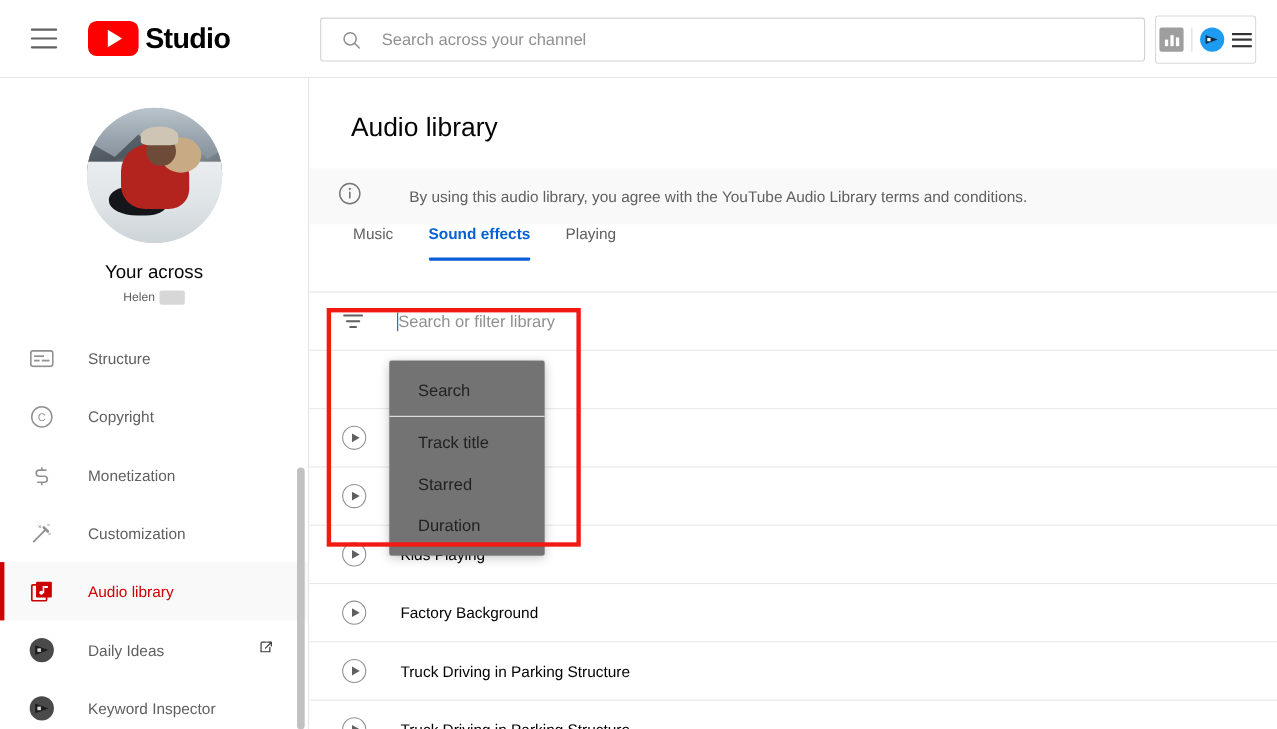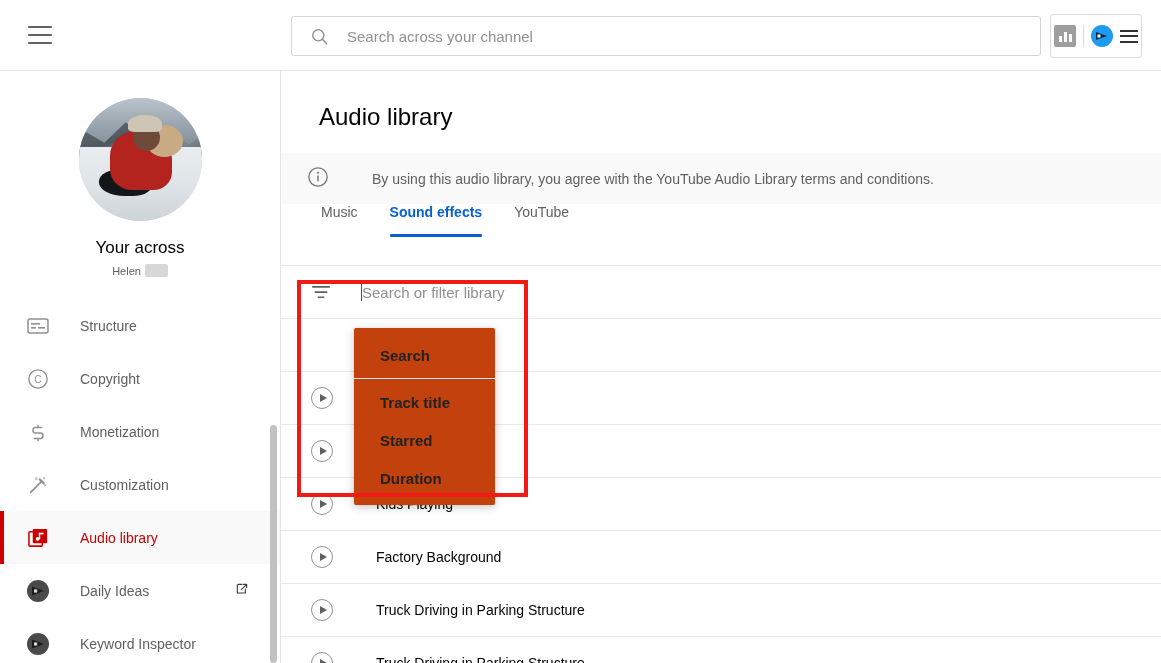--- a/index.html
+++ b/index.html
@@ -213,21 +213,20 @@
     width: 260px;
   }
   .filter-input::placeholder { color: #909090; }
 
   .tracklist { position: relative; }
   .trackrow {
     height: 53px;
     display: flex; align-items: center;
     padding-left: 30px;
     border-bottom: 1px solid #e8e8e8;
-    gap: 12px;
   }
   .play-btn {
     width: 22px; height: 22px; border-radius: 50%;
     border: 1.5px solid #909090;
     display:flex; align-items:center; justify-content:center;
     cursor: pointer; flex: none;
   }
   .play-btn .ptri {
     width:0;height:0;
     border-left: 7px solid #606060;
@@ -235,26 +234,25 @@
     border-bottom: 4.5px solid transparent;
     margin-left: 2px;
   }
   .track-title { margin-left: 31px; font-size: 14px; color: #030303; }
 
   
   .dropdown {
     position: absolute;
     left: 73px; top: 257px;
     width: 141px;
-    background: #c2410c;
+    background: #737373;
     box-shadow: 0 2px 10px rgba(0,0,0,0.22), 0 0 1px rgba(0,0,0,0.18);
     border-radius: 2px;
     z-index: 30;
     padding: 8px 0;
-    font-weight: bold;
   }
   .dd-item {
     height: 38px; display:flex; align-items:center;
     padding-left: 26px;
     font-size: 15px; color: #222;
     cursor: pointer;
   }
   .dd-sep { height: 1px; background: #e8e8e8; margin: 4px 0; }
 
   
@@ -268,20 +266,26 @@
   }
 </style>
 </head>
 <body>
 
 <div class="topbar">
   <div class="hamburger">
     <span></span>
       <span></span>
       <span></span>
+  </div>
+  <div class="brand">
+    <div class="yt-logo">
+        <div class="tri"></div>
+      </div>
+    <div class="brand-text">Studio</div>
   </div>
 
   <div class="search-wrap">
     <span class="search-icon">
       <svg width="19" height="19" viewBox="0 0 24 24">
           <circle cx="10.5" cy="10.5" r="7" fill="none" stroke="#909090" stroke-width="1.8"></circle>
           <line x1="15.6" y1="15.6" x2="21" y2="21" stroke="#909090" stroke-width="1.8" stroke-linecap="round"></line>
         </svg>
     </span>
     <input class="search-input" type="text" placeholder="Search across your channel" style="">
@@ -429,21 +433,21 @@
           <circle cx="12" cy="7.4" r="1.1" fill="#757575"></circle>
           <rect x="11.2" y="10" width="1.6" height="7" rx="0.8" fill="#757575"></rect>
         </svg>
     </span>
     <span class="banner-text">By using this audio library, you agree with the YouTube Audio Library terms and conditions.</span>
   </div>
 
   <div class="tabs">
     <div class="tab">Music</div>
     <div class="tab active">Sound effects</div>
-    <div class="tab">YouTube</div>
+    <div class="tab">Playing</div>
   </div>
 
   <div class="filterbar">
     <span class="filter-icon">
       <svg width="20" height="16" viewBox="0 0 20 16">
           <rect x="1" y="2" width="18" height="1.7" rx="0.8" fill="#606060"></rect>
           <rect x="3.5" y="7.2" width="13" height="1.7" rx="0.8" fill="#606060"></rect>
           <rect x="6.5" y="12.4" width="7" height="1.7" rx="0.8" fill="#606060"></rect>
         </svg>
     </span>

